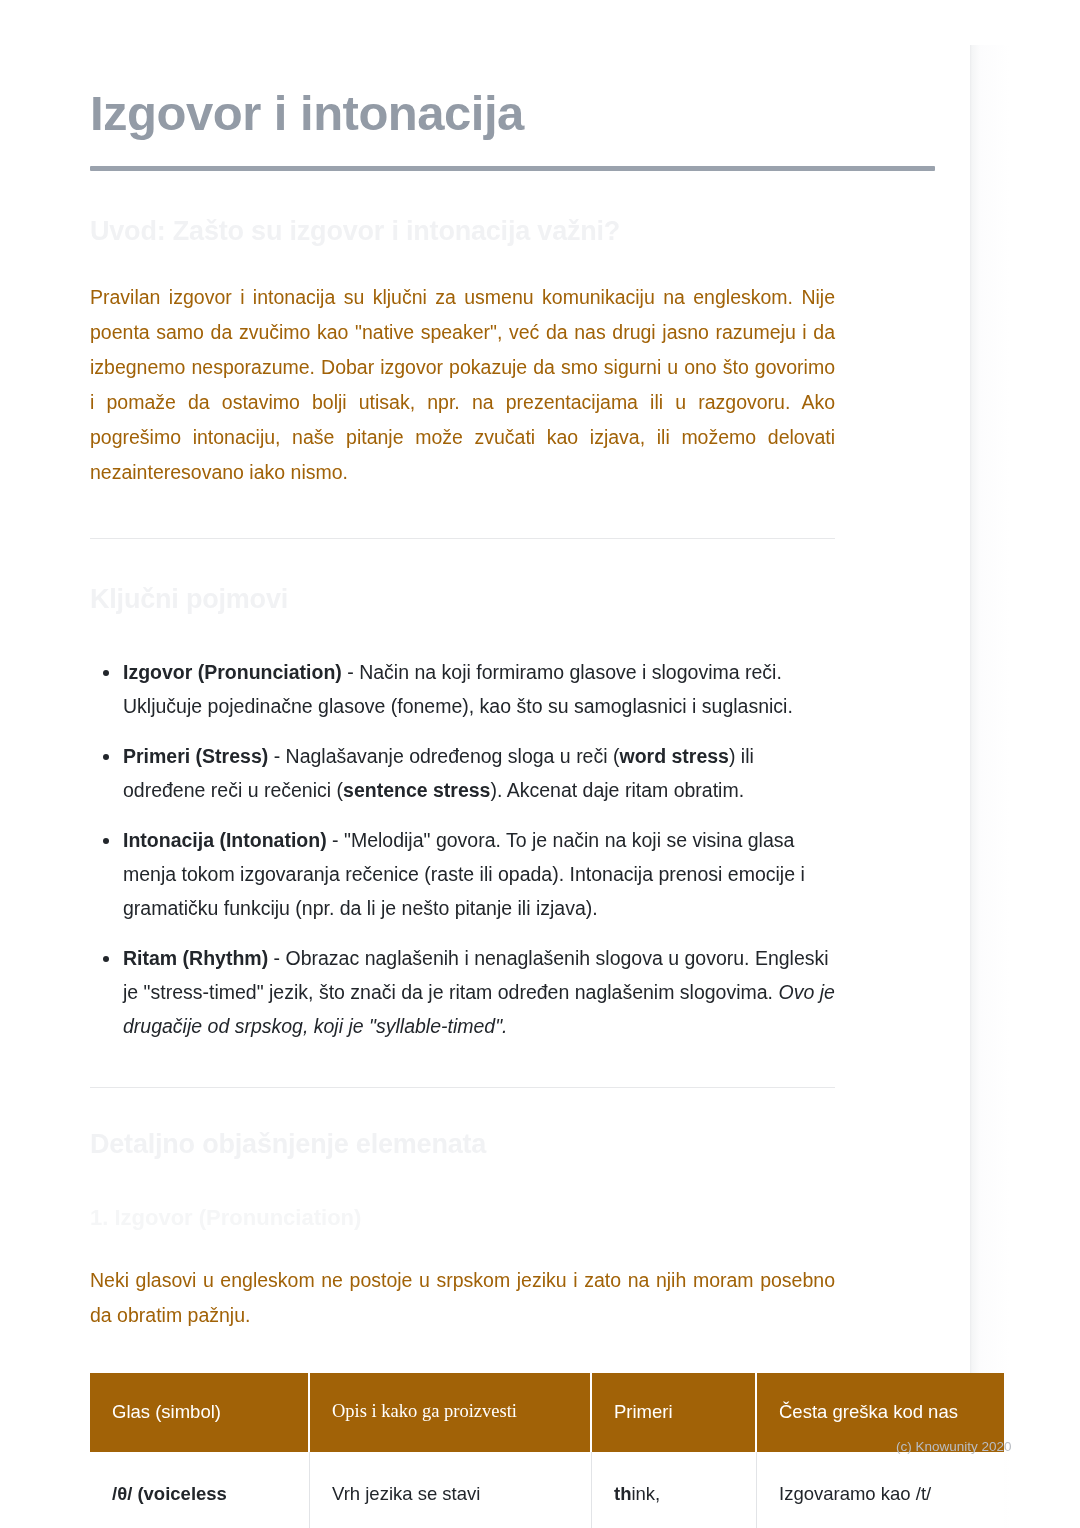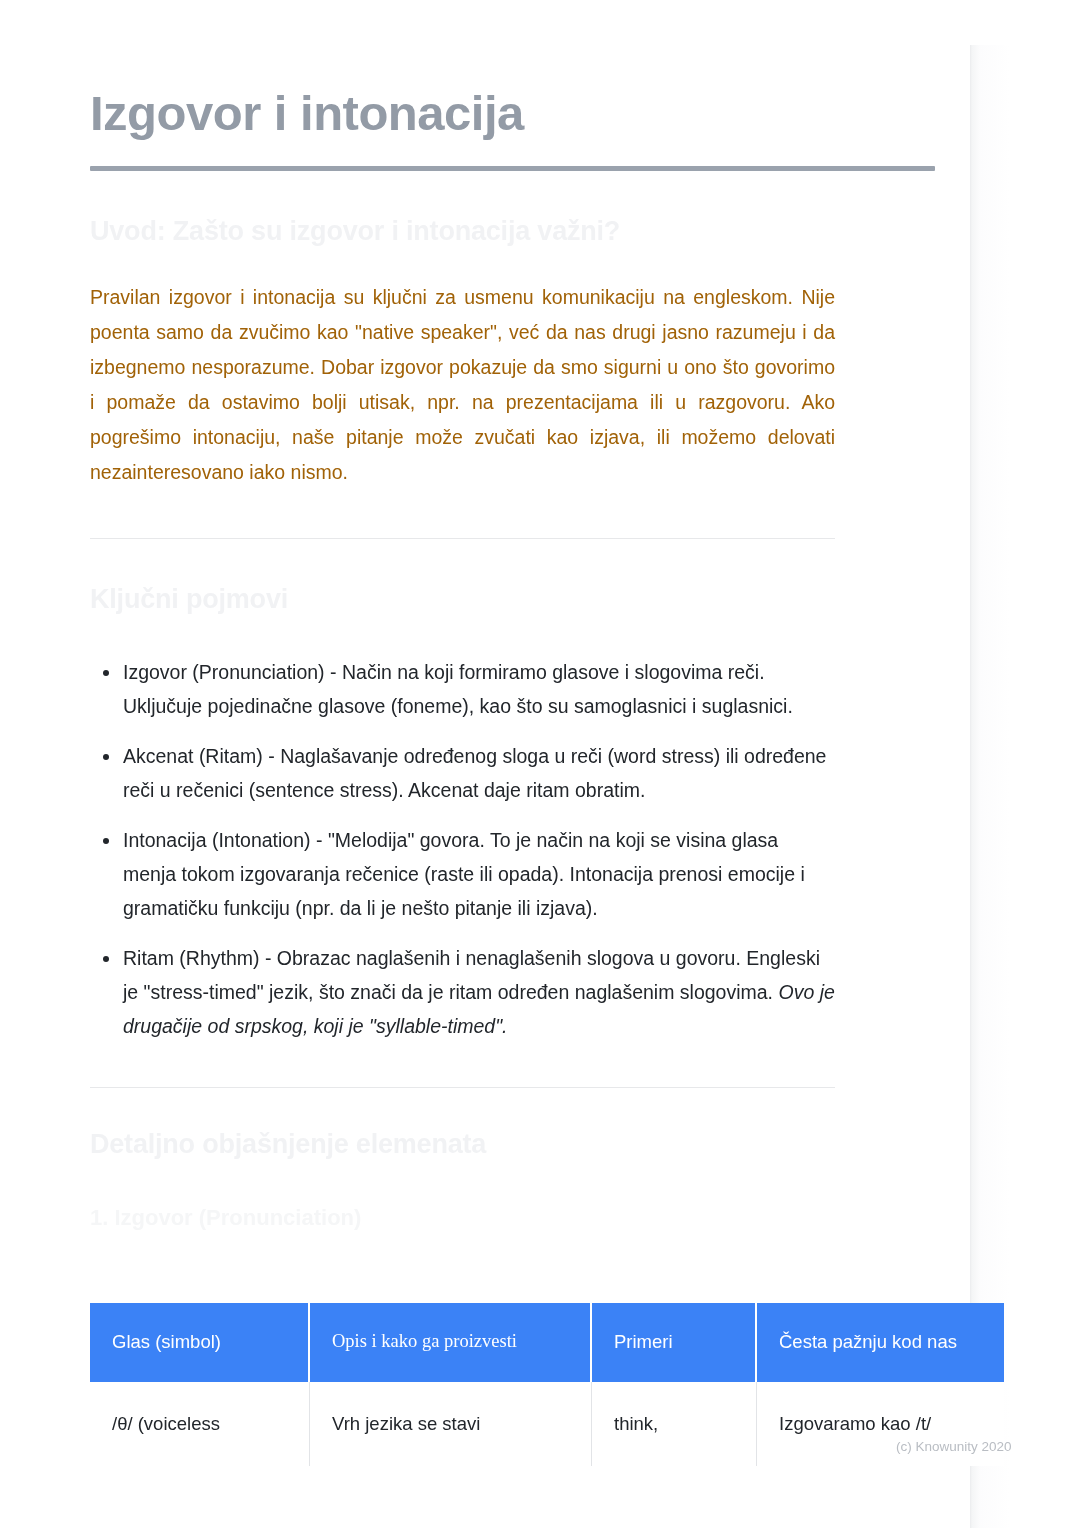--- a/index.html
+++ b/index.html
@@ -112,33 +112,33 @@
   ul.bullets > li::before {
     content: "";
     position: absolute;
     left: 13px;
     top: 15px;
     width: 6px;
     height: 6px;
     border-radius: 50%;
     background: #22262b;
   }
-  .b { font-weight: normal; }
+  .b { font-weight: bold; }
   .i { font-style: italic; }
 
   
   table.sound-table {
     border-collapse: separate;
     border-spacing: 0;
     width: 740px;
     table-layout: fixed;
     font-size: 18.5px;
   }
   table.sound-table th {
-    background: #3b82f6;
+    background: #a16207;
     color: #ffffff;
     font-weight: normal;
     text-align: left;
     vertical-align: middle;
     padding: 22px 20px 24px 22px;
     line-height: 33px;
     border-right: 2px solid #ffffff;
   }
   table.sound-table th:last-child { border-right: 0; }
   table.sound-table td {
@@ -199,21 +199,21 @@
 
     <div class="sp-40"></div>
 
     <ul class="bullets">
 
       <li>
         <span class="b">Izgovor (Pronunciation)</span><span> - </span><span>Način na koji formiramo glasove i slogovima reči. Uključuje pojedinačne glasove (foneme), kao što su samoglasnici i suglasnici.</span>
       </li>
 
       <li>
-        <span class="b">Akcenat (Ritam)</span><span> - </span><span>Naglašavanje određenog sloga u reči (</span><span class="b">word stress</span><span>) ili određene reči u rečenici (</span><span class="b">sentence stress</span><span>). Akcenat daje ritam obratim.</span>
+        <span class="b">Primeri (Stress)</span><span> - </span><span>Naglašavanje određenog sloga u reči (</span><span class="b">word stress</span><span>) ili određene reči u rečenici (</span><span class="b">sentence stress</span><span>). Akcenat daje ritam obratim.</span>
       </li>
 
       <li>
         <span class="b">Intonacija (Intonation)</span><span> - </span><span>"Melodija" govora. To je način na koji se visina glasa menja tokom izgovaranja rečenice (raste ili opada). Intonacija prenosi emocije i gramatičku funkciju (npr. da li je nešto pitanje ili izjava).</span>
       </li>
 
       <li>
         <span class="b">Ritam (Rhythm)</span><span> - </span><span>Obrazac naglašenih i nenaglašenih slogova u govoru. Engleski je "stress-timed" jezik, što znači da je ritam određen naglašenim slogovima. </span><span class="i">Ovo je drugačije od srpskog, koji je "syllable-timed".</span>
       </li>
 
@@ -224,30 +224,31 @@
     <div class="sp-40"></div>
 
     <h2 class="h2">Detaljno objašnjenje elemenata</h2>
 
     <div class="sp-44"></div>
 
     <h3 class="h3">1. Izgovor (Pronunciation)</h3>
 
     <div class="sp-32"></div>
 
+    <p class="para">Neki glasovi u engleskom ne postoje u srpskom jeziku i zato na njih moram posebno da obratim pažnju.</p>
 
     <div class="sp-40"></div>
 
     <table class="sound-table">
       <thead>
         <tr>
           <th class="col1">Glas (simbol)</th>
           <th class="col2">Opis i kako ga proizvesti</th>
           <th class="col3">Primeri</th>
-          <th class="col4">Česta pažnju kod nas</th>
+          <th class="col4">Česta greška kod nas</th>
         </tr>
       </thead>
       <tbody>
         <tr>
           <td><span class="b">/θ/ (voiceless</span></td>
           <td>Vrh jezika se stavi</td>
           <td><span class="b">th</span><span>ink,</span></td>
           <td>Izgovaramo kao /t/</td>
         </tr>
       </tbody>

